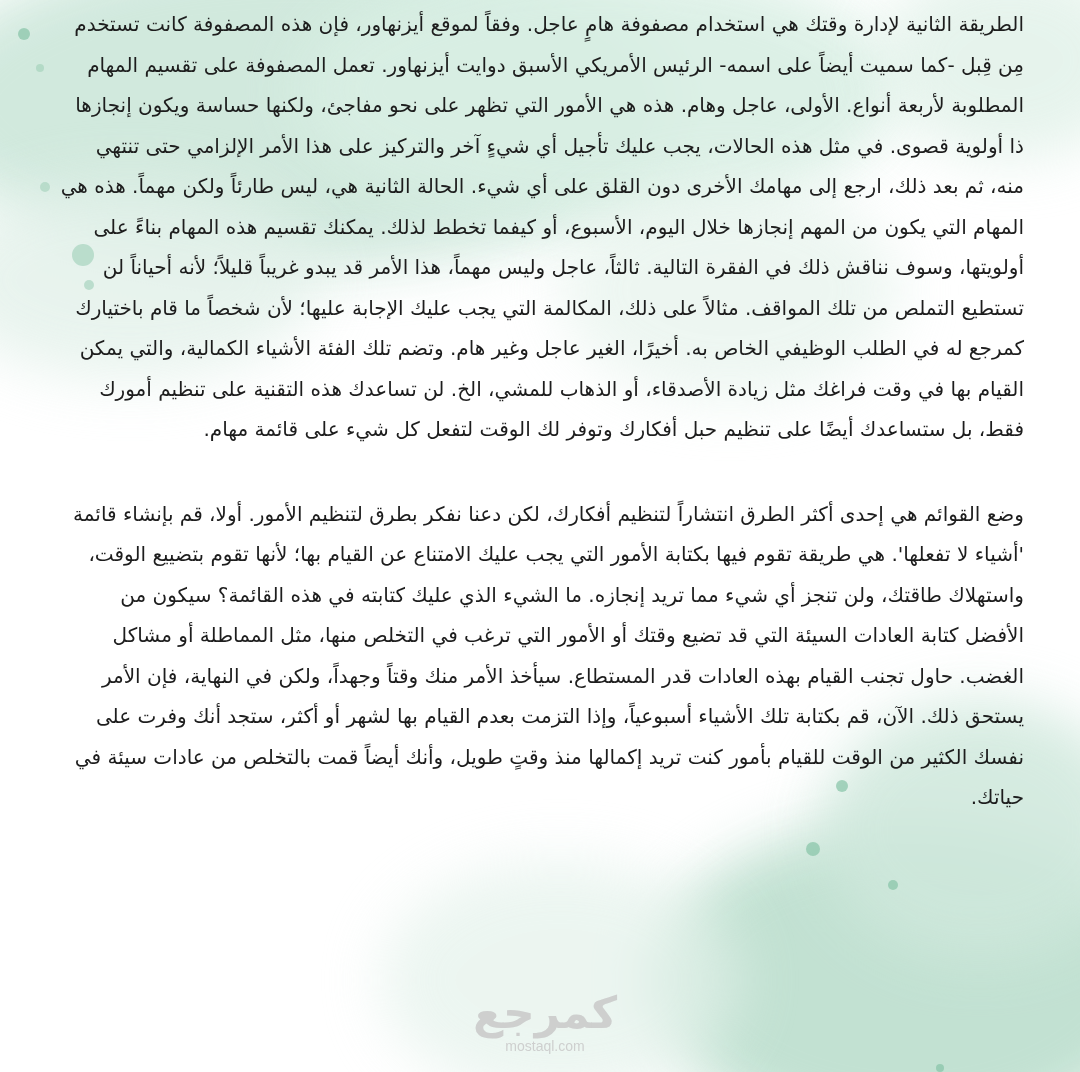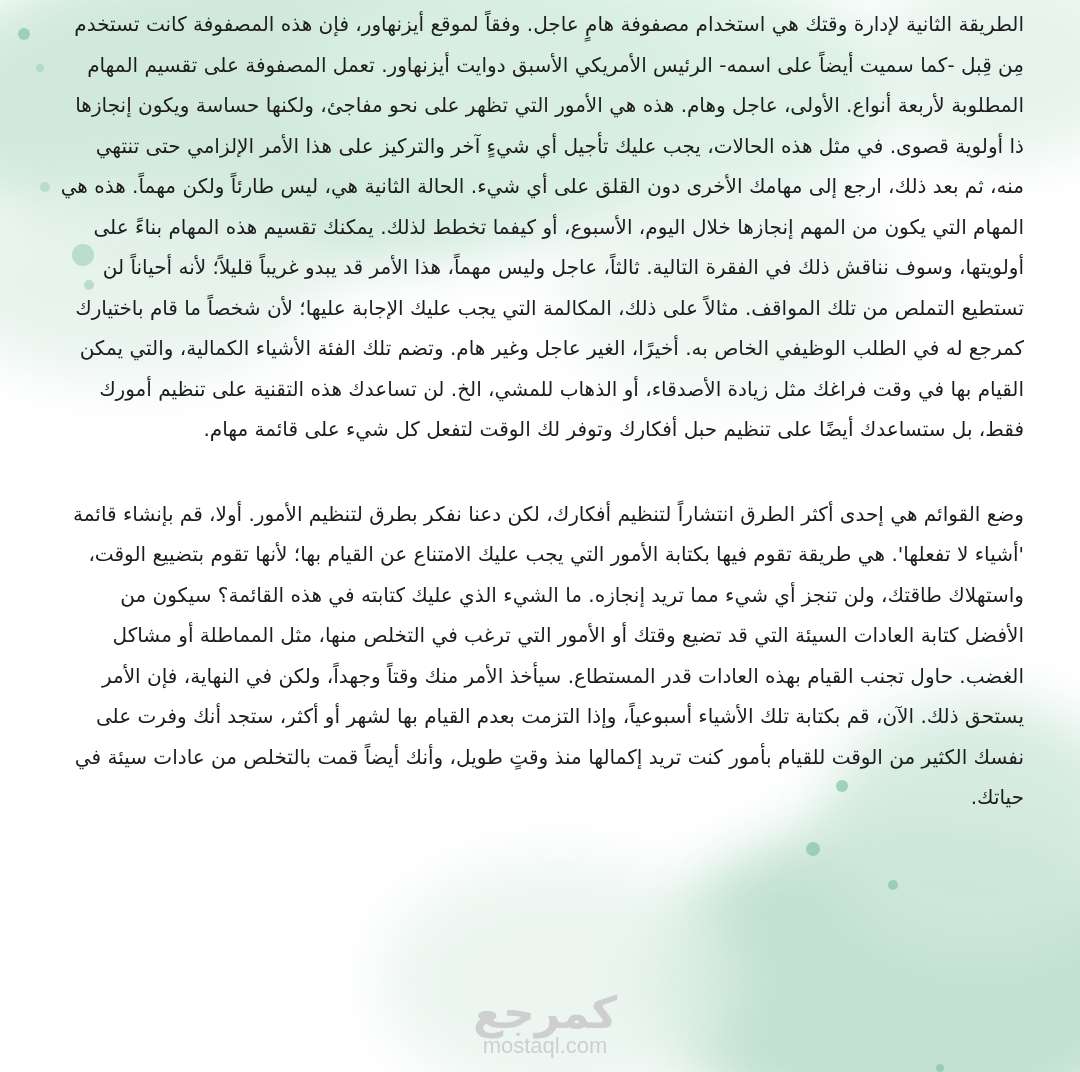--- a/index.html
+++ b/index.html
@@ -27,21 +27,21 @@
       margin: 0; font-size: 20px; line-height: 40.5px; color: #1d1d1d;
       padding-top: 4px;
     }
     .para1 { padding-right: 6px; }
     .para2 { margin-top: 40px; padding-right: 6px; }
     .watermark {
       position: absolute; left: 470px; top: 990px; width: 150px; z-index: 1;
       text-align: center; color: #c9c9c9; opacity: .85;
     }
     .wm-ar { font-size: 44px; font-weight: bold; line-height: 46px; direction: rtl; }
-    .wm-en { font-size: 22px; line-height: 20px; font-family: "Liberation Sans", sans-serif; }
+    .wm-en { font-size: 14px; line-height: 20px; font-family: "Liberation Sans", sans-serif; }
   </style>
 </head>
 <body>
 
 <div class="bg">
   <div class="wash w1"></div>
   <div class="wash w2"></div>
   <div class="wash w3"></div>
   <div class="wash w4"></div>
   <div class="wash w5"></div>

